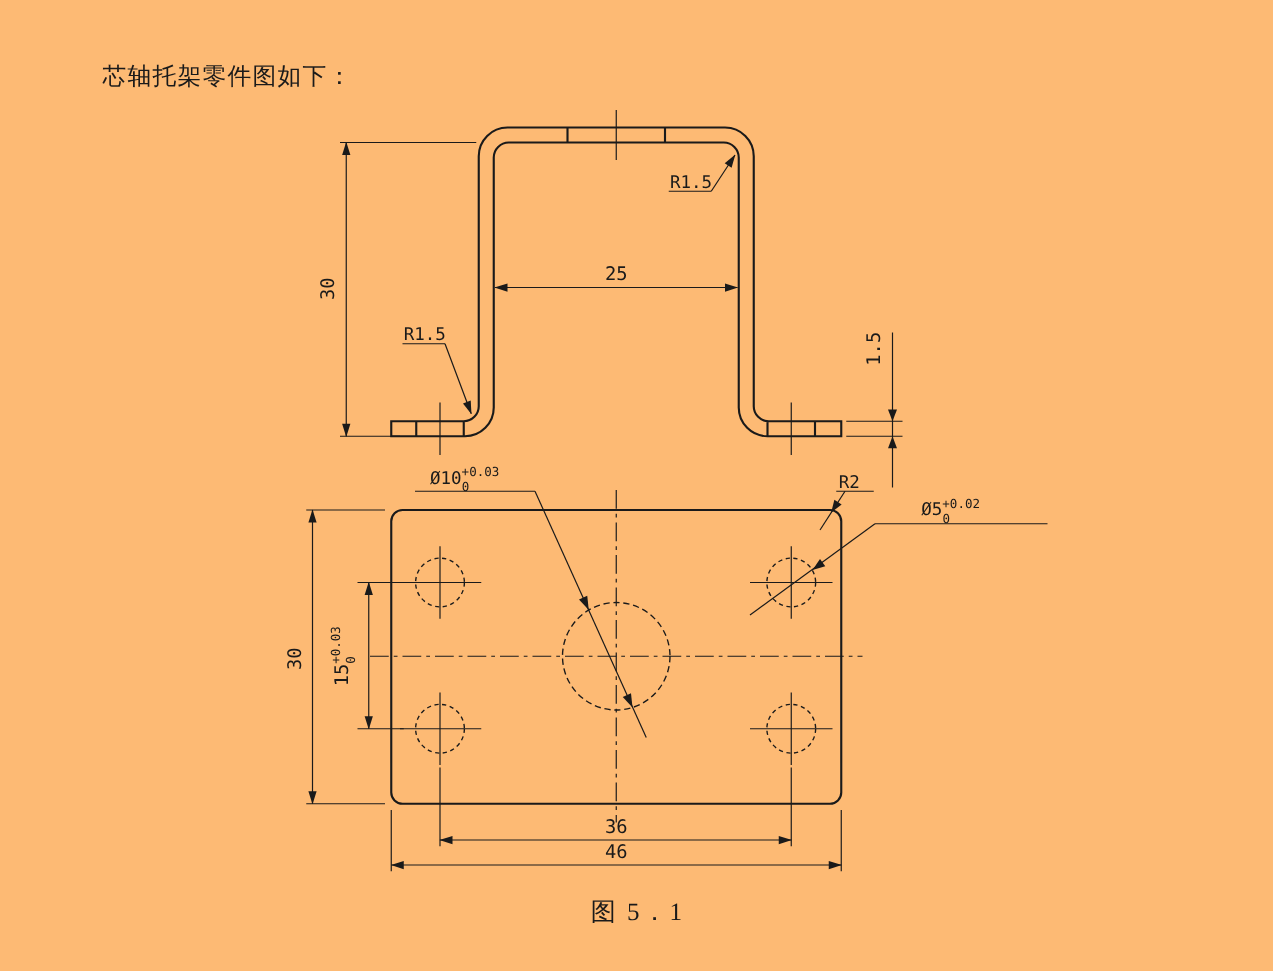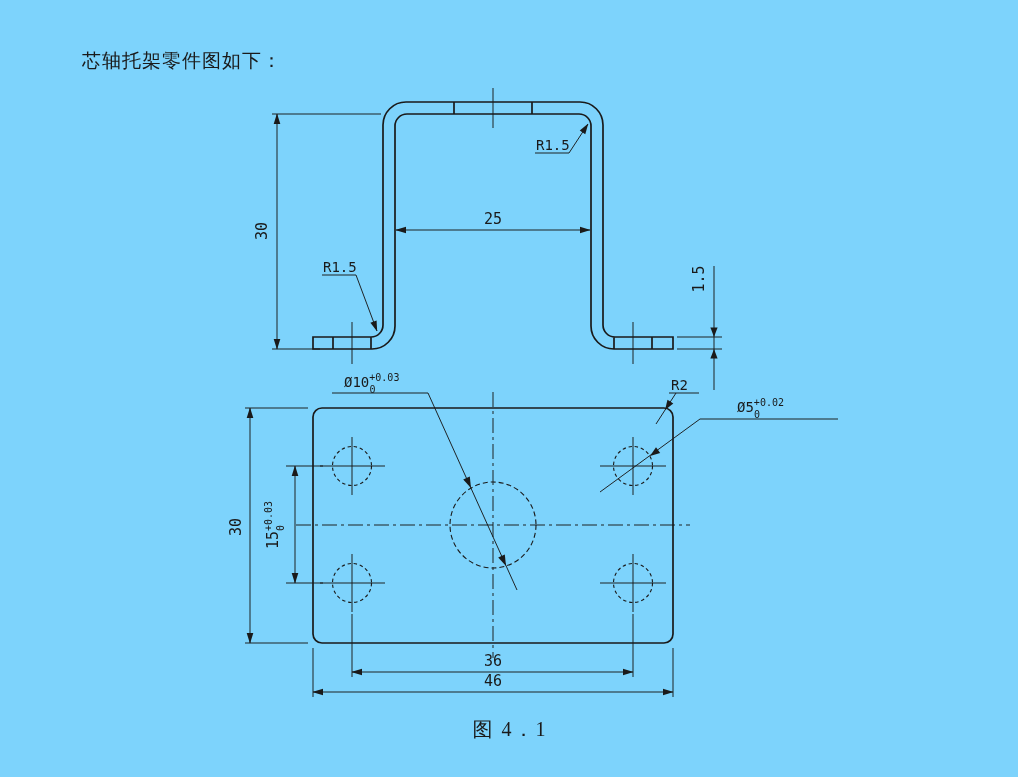--- a/index.html
+++ b/index.html
@@ -1,16 +1,16 @@
 <!DOCTYPE html>
 <html><head>
 <meta charset="utf-8">
 <style>
   html,body{margin:0;padding:0;background:#fff;}
-  #page{position:relative;width:1018px;height:777px;background:#7dd3fc;overflow:hidden;
+  #page{position:relative;width:1018px;height:777px;background:#fdba74;overflow:hidden;
         font-family:"Liberation Serif","DejaVu Serif",serif;color:#1a1a1a;}
   #intro-text{position:absolute;left:82px;top:48px;font-size:19px;letter-spacing:1px;}
   #figure-caption{position:absolute;left:400px;top:716px;width:220px;text-align:center;
         font-size:20px;letter-spacing:2px;}
   svg{position:absolute;left:0;top:0;}
   .thick{stroke:#1a1a1a;stroke-width:1.7;fill:none;}
   .thin{stroke:#1a1a1a;stroke-width:0.95;fill:none;}
   .cl{stroke:#1a1a1a;stroke-width:0.95;fill:none;stroke-dasharray:15 4 3 4;}
   .hole{stroke:#1a1a1a;stroke-width:1.1;fill:none;stroke-dasharray:3.4 2.8;}
   .holebig{stroke:#1a1a1a;stroke-width:1.1;fill:none;stroke-dasharray:5 3;}
@@ -160,14 +160,14 @@
         <text class="lbl" x="737" y="412">
           <tspan>Ø5</tspan><tspan class="tol" dy="-6">+0.02</tspan><tspan class="tol" dx="-30" dy="12">0</tspan>
         </text>
         <line class="thin" x1="700" y1="419" x2="838" y2="419"></line>
         <line class="thin" x1="700" y1="419" x2="600" y2="492"></line>
         <polygon class="arrfill" points="650,456 660.2,452.9 656,447.2"></polygon>
       </g>
     </g>
   </svg>
 
-  <div id="figure-caption">图 4．1</div>
+  <div id="figure-caption">图 5．1</div>
 </div>
 
 </body></html>

